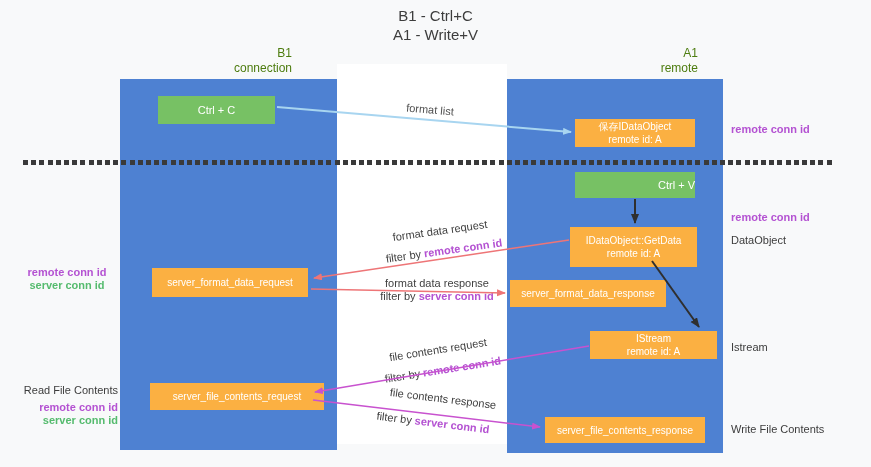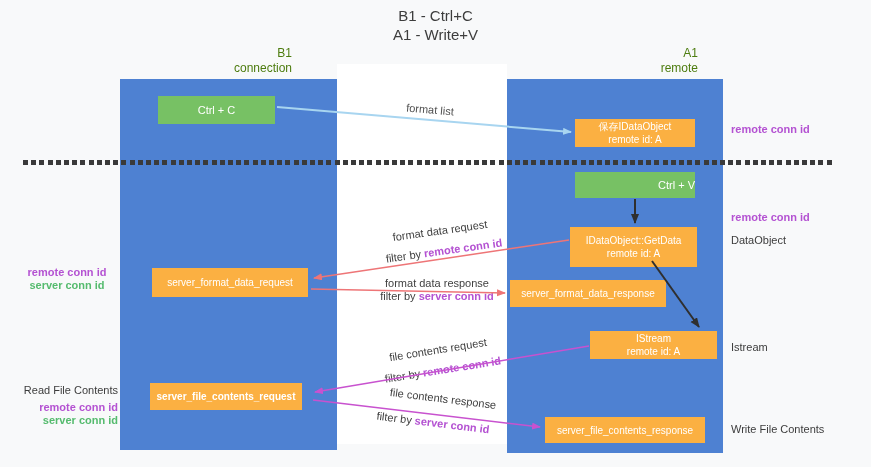--- a/index.html
+++ b/index.html
@@ -38,21 +38,21 @@
   }
   .node.green{background:var(--box_green);font-size:11px;}
   .node.orange{background:var(--box_orange);}
   #n-ctrl-c{left:158px;top:96px;width:117px;height:28px;}
   #n-save-ido{left:575px;top:119px;width:120px;height:28px;}
   #n-ctrl-v{left:575px;top:172px;width:120px;height:26px;align-items:flex-end;}
   #n-getdata{left:570px;top:227px;width:127px;height:40px;}
   #n-fmt-req{left:152px;top:268px;width:156px;height:29px;}
   #n-fmt-resp{left:510px;top:280px;width:156px;height:27px;}
   #n-istream{left:590px;top:331px;width:127px;height:28px;}
-  #n-file-req{left:150px;top:383px;width:152px;height:27px;font-weight:bold;}
+  #n-file-req{left:150px;top:383px;width:174px;height:27px;}
   #n-file-resp{left:545px;top:417px;width:160px;height:26px;}
   
   .side-label{position:absolute;font-size:11px;line-height:13px;color:#3c3c3c;white-space:nowrap;}
   .rhs{left:731px;}
   .lhs{left:16px;width:102px;text-align:center;}
   .purple{color:var(--text_purple);font-weight:bold;}
   .greentxt{color:var(--text_green);font-weight:bold;}
   
   .edge-label{
     position:absolute;font-size:11px;line-height:13px;color:#3f3f3f;

